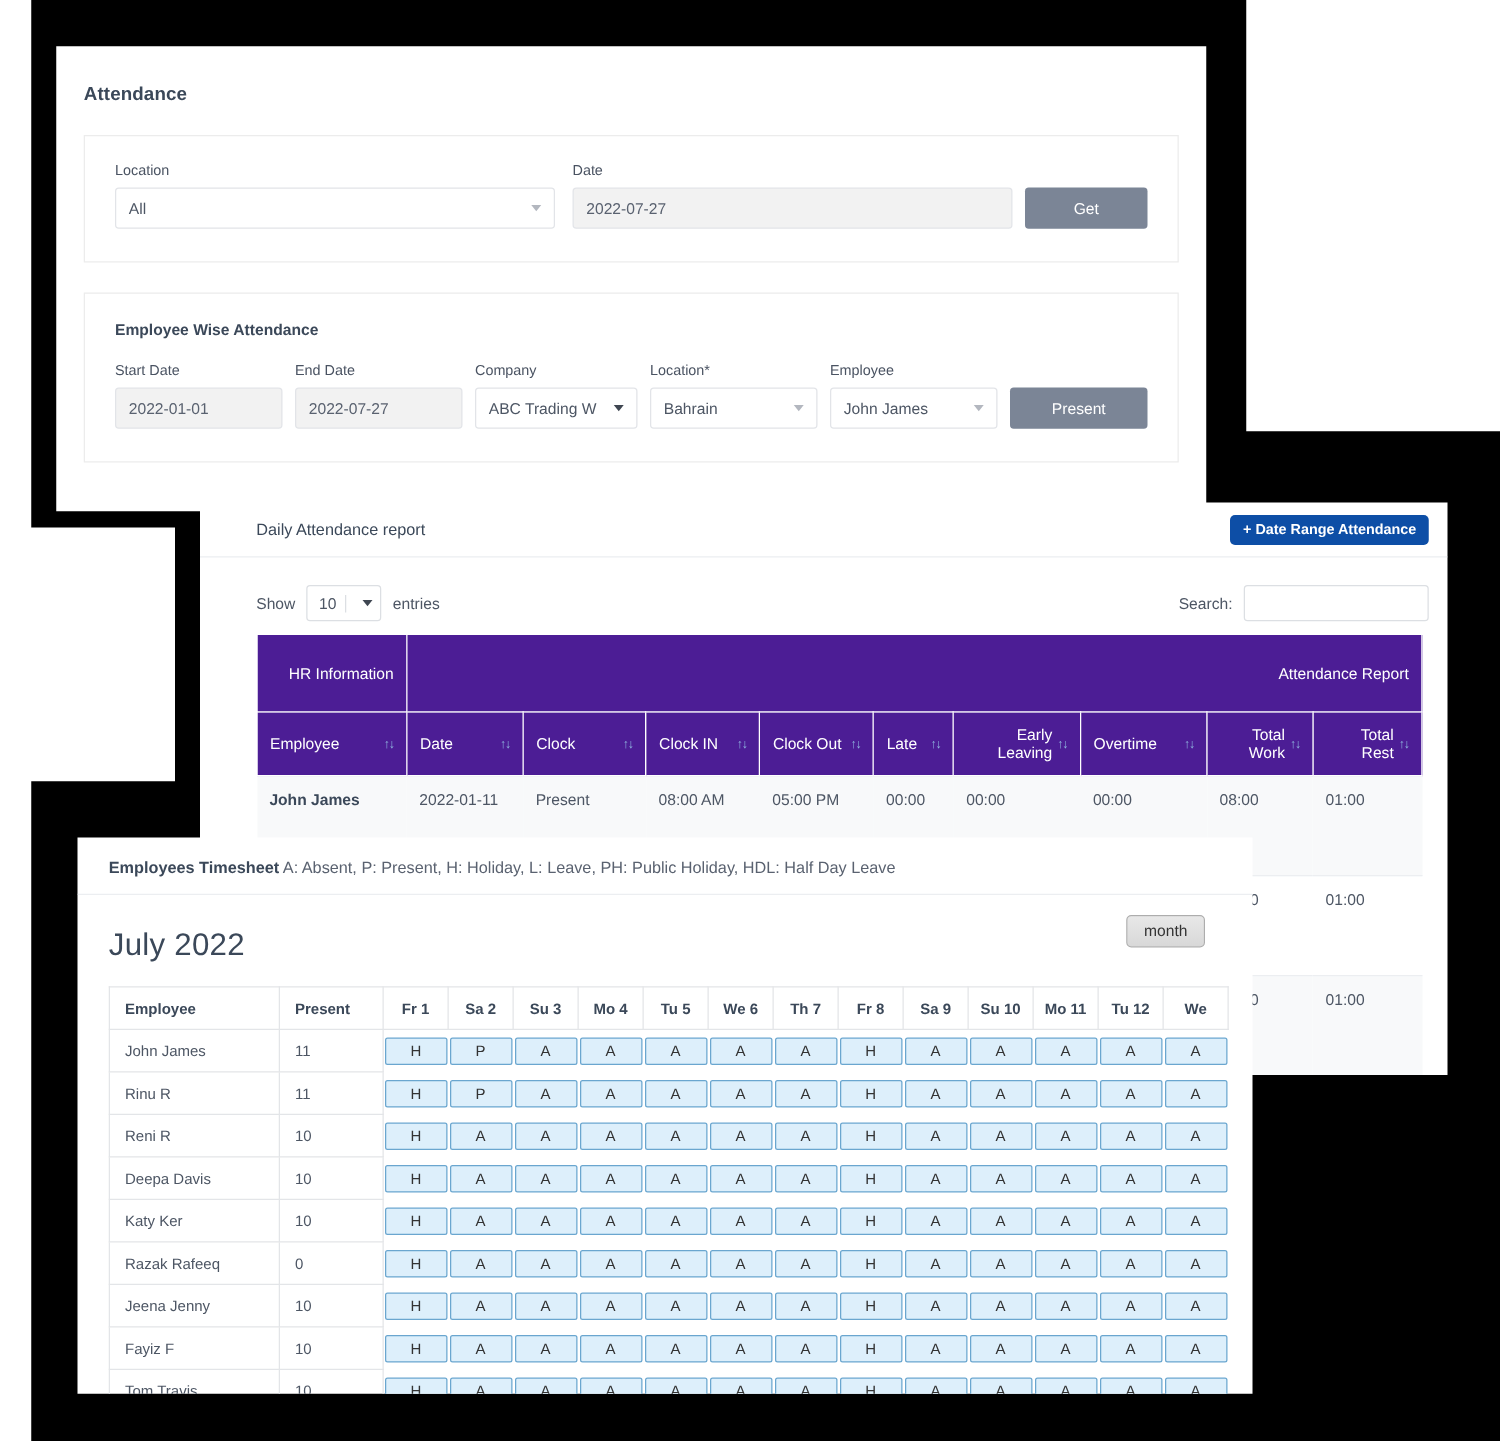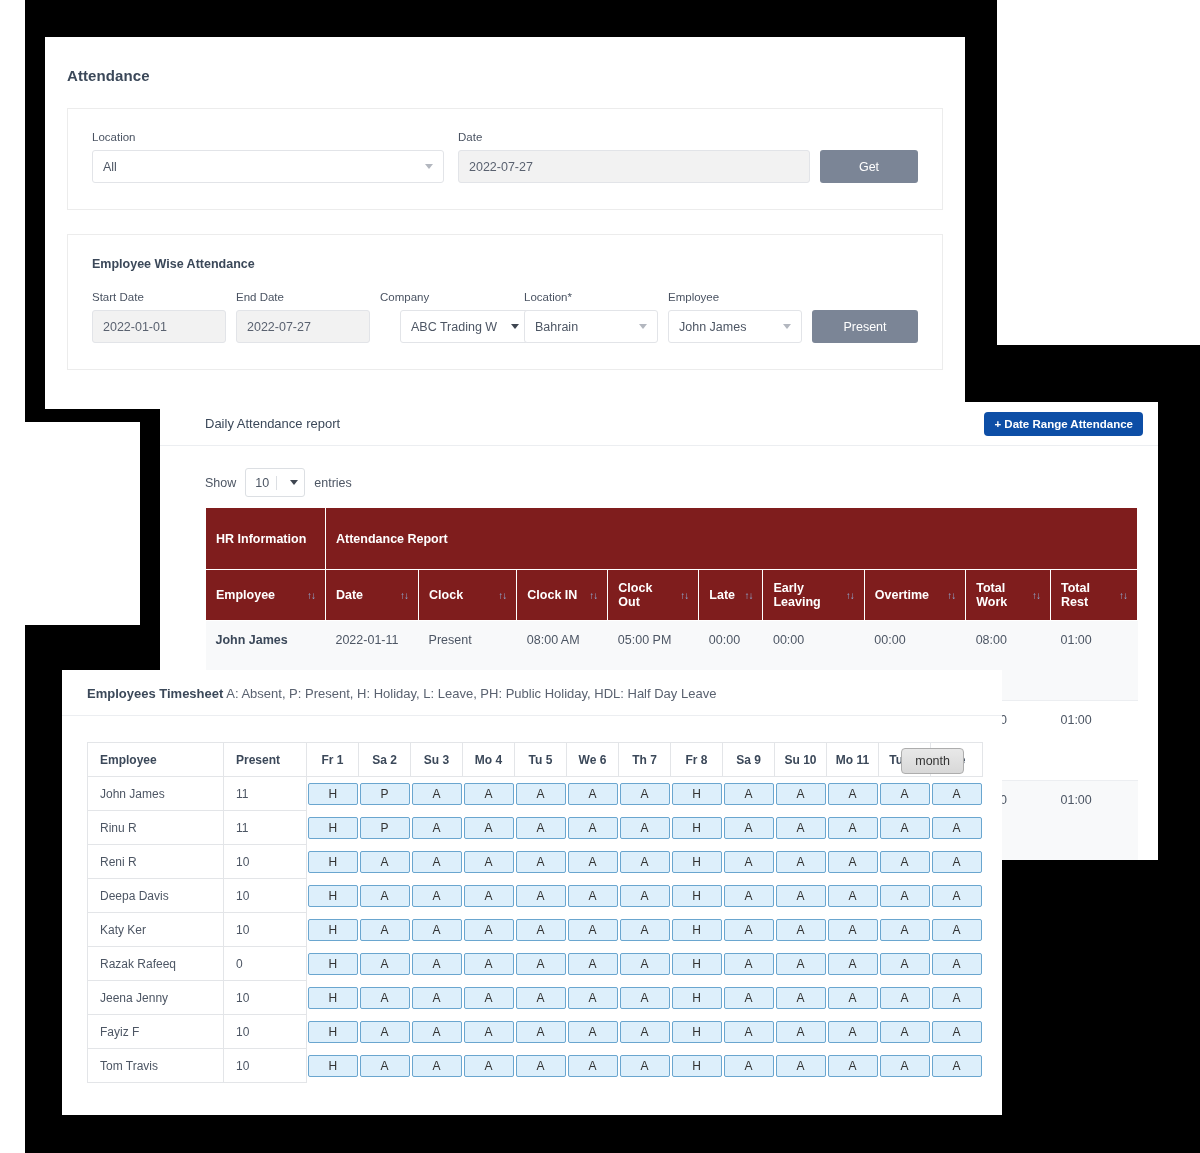--- a/index.html
+++ b/index.html
@@ -95,22 +95,22 @@
   }
   .dt-len .divider { width:1px; height:14px; background:#dcdfe3; }
   .dt-right { display: flex; align-items: center; gap: 9px; font-size: 12.5px; color: #4d5664; }
   .search-input {
     width: 148px; height: 29px; border: 1px solid #dcdfe3; border-radius: 3px; background:#fff;
     font-family: "Liberation Sans", sans-serif; font-size: 12.5px; padding: 0 8px; color:#4d5664;
   }
 
   table.report { border-collapse: collapse; width: 933px; table-layout: fixed; }
   table.report th {
-    background: #7f1d1d; color: #ffffff; font-size: 12.5px; font-weight: bold;
-    text-align: left; vertical-align: middle; border: 1px solid #ffffff;
+    background: #4c1d95; color: #ffffff; font-size: 12.5px; font-weight: normal;
+    text-align: right; vertical-align: middle; border: 1px solid #ffffff;
     padding: 11px 10px;
   }
   table.report th.grp { padding: 14px 10px; height: 62px; }
   .th-flex { display:flex; align-items:center; justify-content:space-between; gap:4px;}
   .sortico { font-size: 10px; color: #8fb3dd; letter-spacing:-1px; white-space:nowrap; }
   table.report td {
     font-size: 12.5px; color: #4d5664; border: 1px solid #eceef1;
     border-left: none; border-right: none;
     padding: 12px 10px; vertical-align: top; height: 80px;
   }
@@ -123,21 +123,21 @@
     padding: 16px 20px 14px 25px; border-bottom: 1px solid #eceef1;
     font-size: 13px; color: #5a6270;
   }
   .p3-head b { color: #3b4859; }
   .p3-body { padding: 26px 0 0 25px; position: relative; }
   .p3-title {
     font-size: 25px; color: #3b4859; font-weight: normal; margin-bottom: 18px;
     letter-spacing: .2px;
   }
   .btn-month {
-    position: absolute; right: 38px; top: 32px;
+    position: absolute; right: 38px; top: 16px;
     background: linear-gradient(#e8e8e8,#d8d8d8); border: 1px solid #adadad;
     border-radius: 4px; font-size: 12.5px; color: #333; padding: 5px 13px; cursor: pointer;
   }
   table.sheet { border-collapse: collapse; table-layout: fixed; }
   table.sheet th, table.sheet td {
     border: 1px solid #e3e5e8; font-size: 12px; color: #4d5664;
     font-weight: normal; height: 34px;
   }
   table.sheet th { font-weight: bold; color: #3b4859; text-align: center; }
   table.sheet th.c-emp, table.sheet td.c-emp { text-align: left; padding-left: 12px; width: 136px; }
@@ -198,21 +198,21 @@
           <div class="gap10"></div>
           <div style="width:134px;">
             <div class="field-label">End Date</div>
             <div class="inp-box readonly" style="width:134px;">
               <span>2022-07-27</span>
             </div>
           </div>
           <div class="gap10"></div>
           <div style="width:134px;">
             <div class="field-label">Company</div>
-            <div class="sel-box" style="width:130px;margin-left:20px;">
+            <div class="sel-box" style="width:130px;">
               <span>ABC Trading W</span>
               <span class="caret dark"></span>
             </div>
           </div>
           <div class="gap10"></div>
           <div style="width:134px;">
             <div class="field-label">Location*</div>
             <div class="sel-box" style="width:134px;">
               <span>Bahrain</span>
               <span class="caret"></span>
@@ -242,20 +242,24 @@
       <div class="dt-controls">
         <div class="dt-left">
           <span>Show</span>
           <div class="dt-len">
             <span>10</span>
             <span class="divider"></span>
             <span class="caret dark"></span>
           </div>
           <span>entries</span>
         </div>
+        <div class="dt-right">
+          <span>Search:</span>
+          <input class="search-input" type="text" value="" style="">
+        </div>
       </div>
 
       <table class="report">
         <colgroup>
           <col style="width:116px">
             <col style="width:90px">
             <col style="width:95px">
           <col style="width:88px">
             <col style="width:88px">
             <col style="width:62px">
@@ -373,20 +377,21 @@
       </table>
     </div>
   </div>
 
   <div class="panel" id="panel-timesheet">
     <div class="p3-head">
       <b>Employees Timesheet</b>
       <span>A: Absent, P: Present, H: Holiday, L: Leave, PH: Public Holiday, HDL: Half Day Leave</span>
     </div>
     <div class="p3-body">
+      <div class="p3-title">July 2022</div>
       <button class="btn-month">month</button>
 
       <table class="sheet">
         <thead>
           <tr>
             <th class="c-emp">Employee</th>
             <th class="c-pres">Present</th>
             <th class="c-day">Fr 1</th>
             <th class="c-day">Sa 2</th>
             <th class="c-day">Su 3</th>

